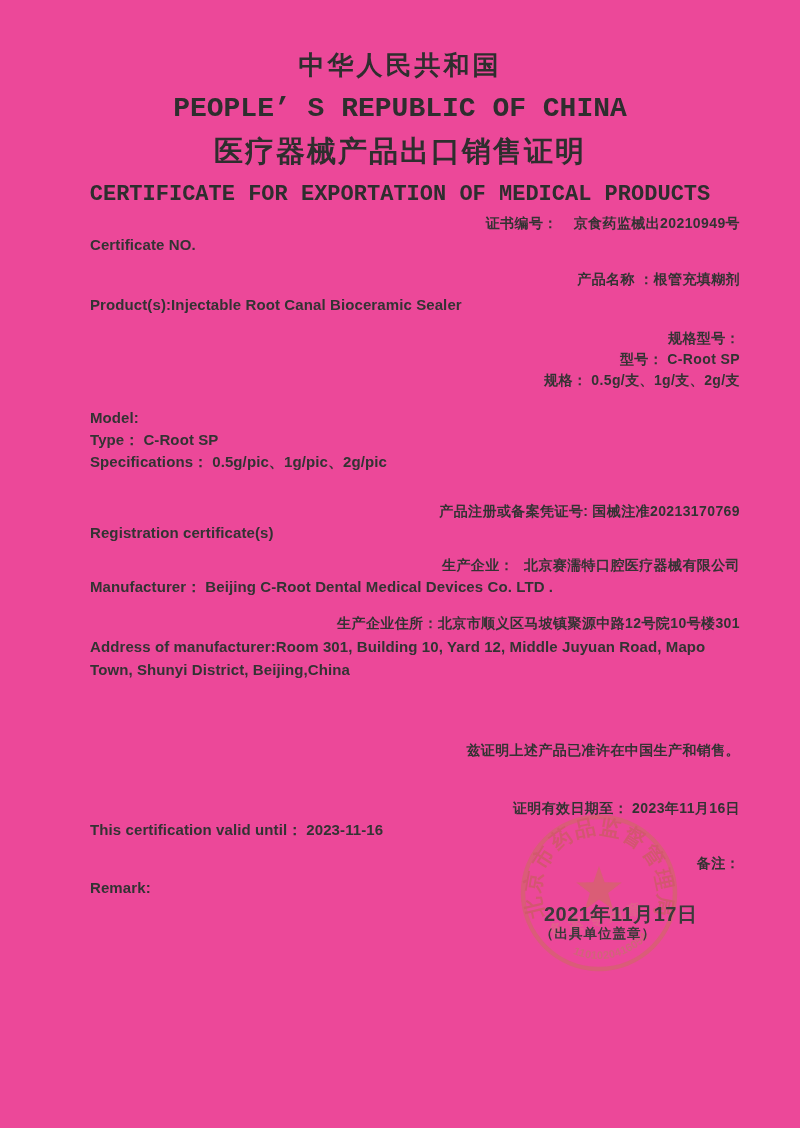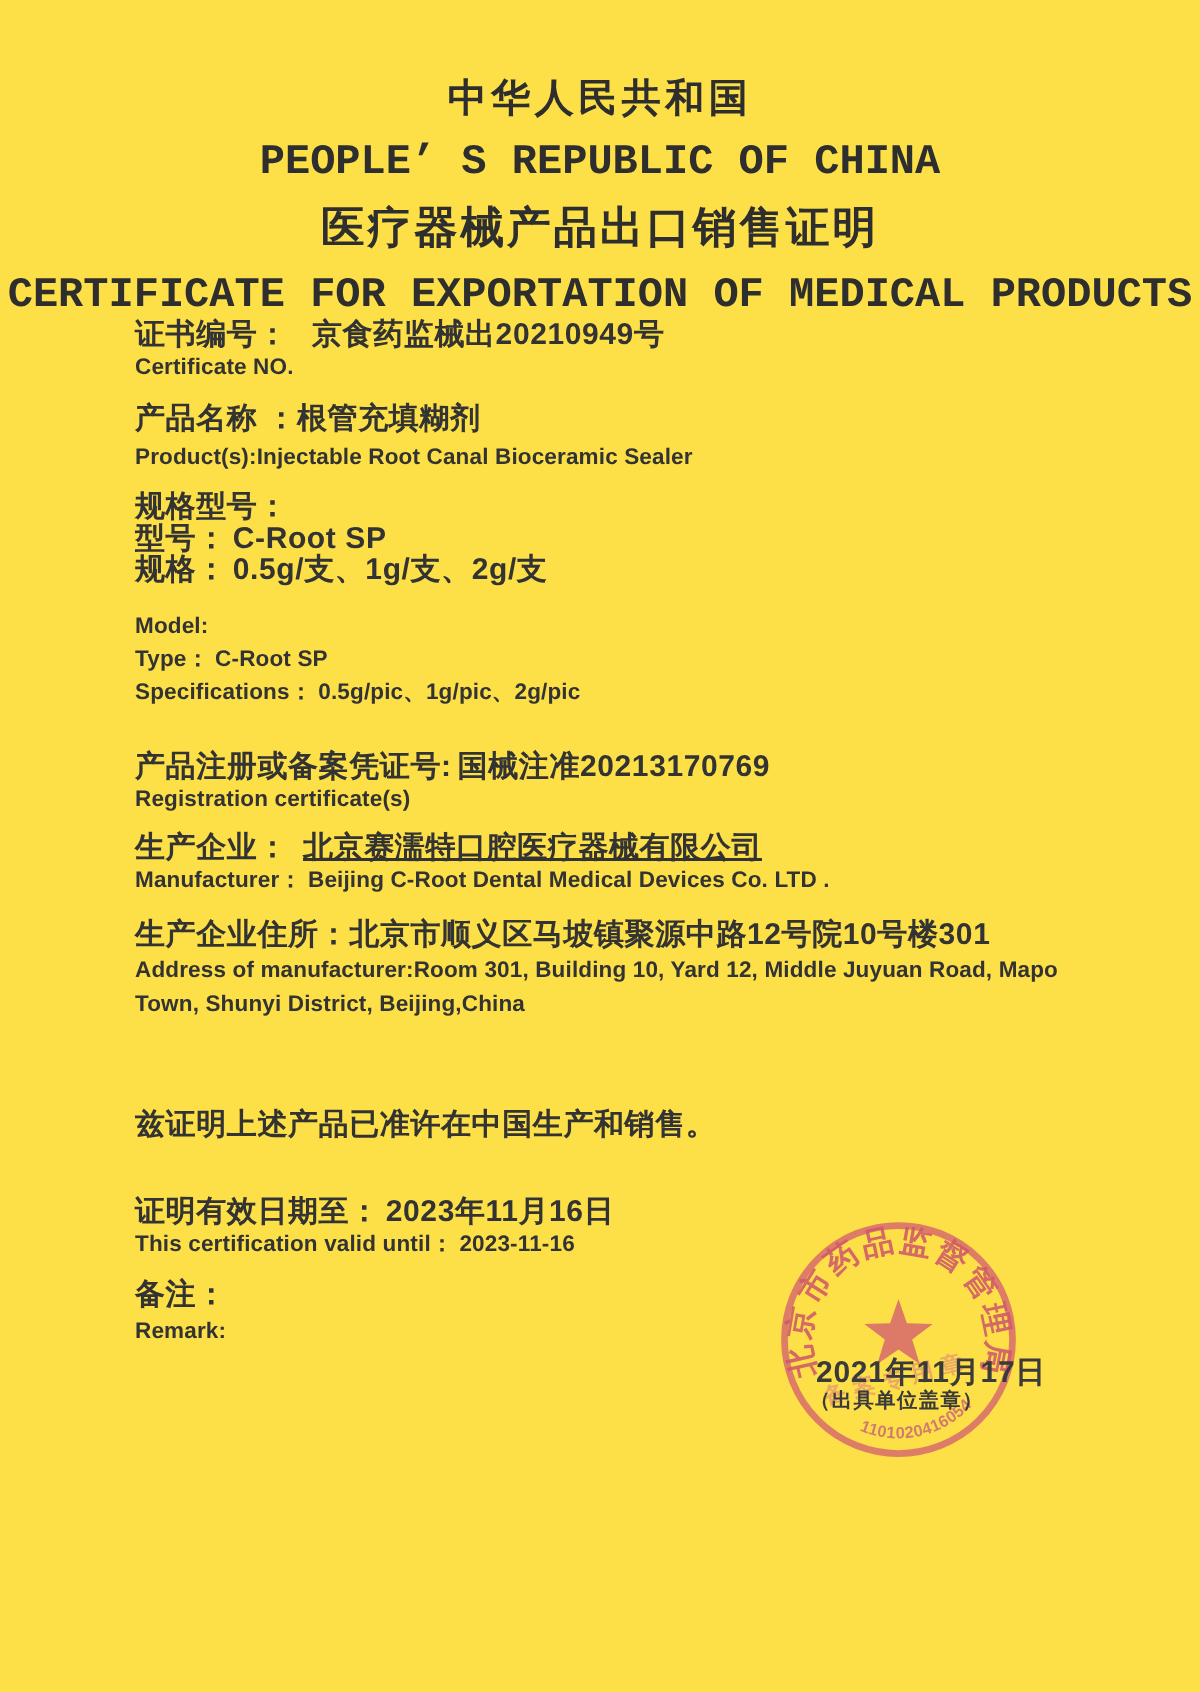--- a/index.html
+++ b/index.html
@@ -1,37 +1,37 @@
 <!DOCTYPE html>
 <html><head>
 <meta charset="utf-8">
 <style>
   html,body { margin:0; padding:0; background:#e8e8e8; }
   .page {
     position:relative; width:800px; height:1128px; margin:0 auto;
-    background:#fde047; overflow:hidden;
+    background:#ec4899; overflow:hidden;
     font-family:"Liberation Sans", sans-serif; color:#363636;
   }
   
   .titles { position:absolute; top:48px; left:0; right:0; text-align:center; }
   .t-zh1 { font-size:26px; font-weight:600; letter-spacing:3px;
            font-family:"Liberation Serif", serif; color:#2e2e2e; }
   .t-en1 { margin-top:10px; font-size:28px; font-weight:700;
            font-family:"Liberation Mono", monospace; color:#2e2e2e; white-space:nowrap; }
   .t-zh2 { margin-top:8px; font-size:29px; font-weight:600; letter-spacing:2px;
            font-family:"Liberation Serif", serif; color:#2e2e2e; }
-  .t-en2 { margin-top:10px; font-size:28px; font-weight:700;
+  .t-en2 { margin-top:10px; font-size:22px; font-weight:700;
            font-family:"Liberation Mono", monospace; color:#2e2e2e; white-space:nowrap; }
   
   .grp { position:absolute; left:90px; right:60px; line-height:22px; }
-  .zh  { font-size:20px; font-weight:600; letter-spacing:0.4px; color:#333; }
+  .zh  { font-size:14px; font-weight:600; letter-spacing:0.4px; color:#333;text-align:right; }
   .en  { font-size:15px; font-weight:700; letter-spacing:0.1px; color:#333; }
   .val { font-weight:700; }
   .gap-wide { margin-left:16px; }
-  .gap-mid  { margin-left:10px;text-decoration:underline; }
+  .gap-mid  { margin-left:10px; }
   .gap-sm   { margin-left:4px; }
   .lh23 { line-height:23px; }
   .nowrap { white-space:nowrap; }
   .en-sm { font-size:14px; }
   
   .stamp { position:absolute; left:518px; top:812px; width:164px; height:170px; }
   .stamp svg { position:absolute; left:0; top:0; }
   .stamp-date {
     position:absolute; left:26px; top:89px; font-size:20px; font-weight:700;
     color:#3a3a3a; letter-spacing:0.5px; white-space:nowrap;text-align:center;

